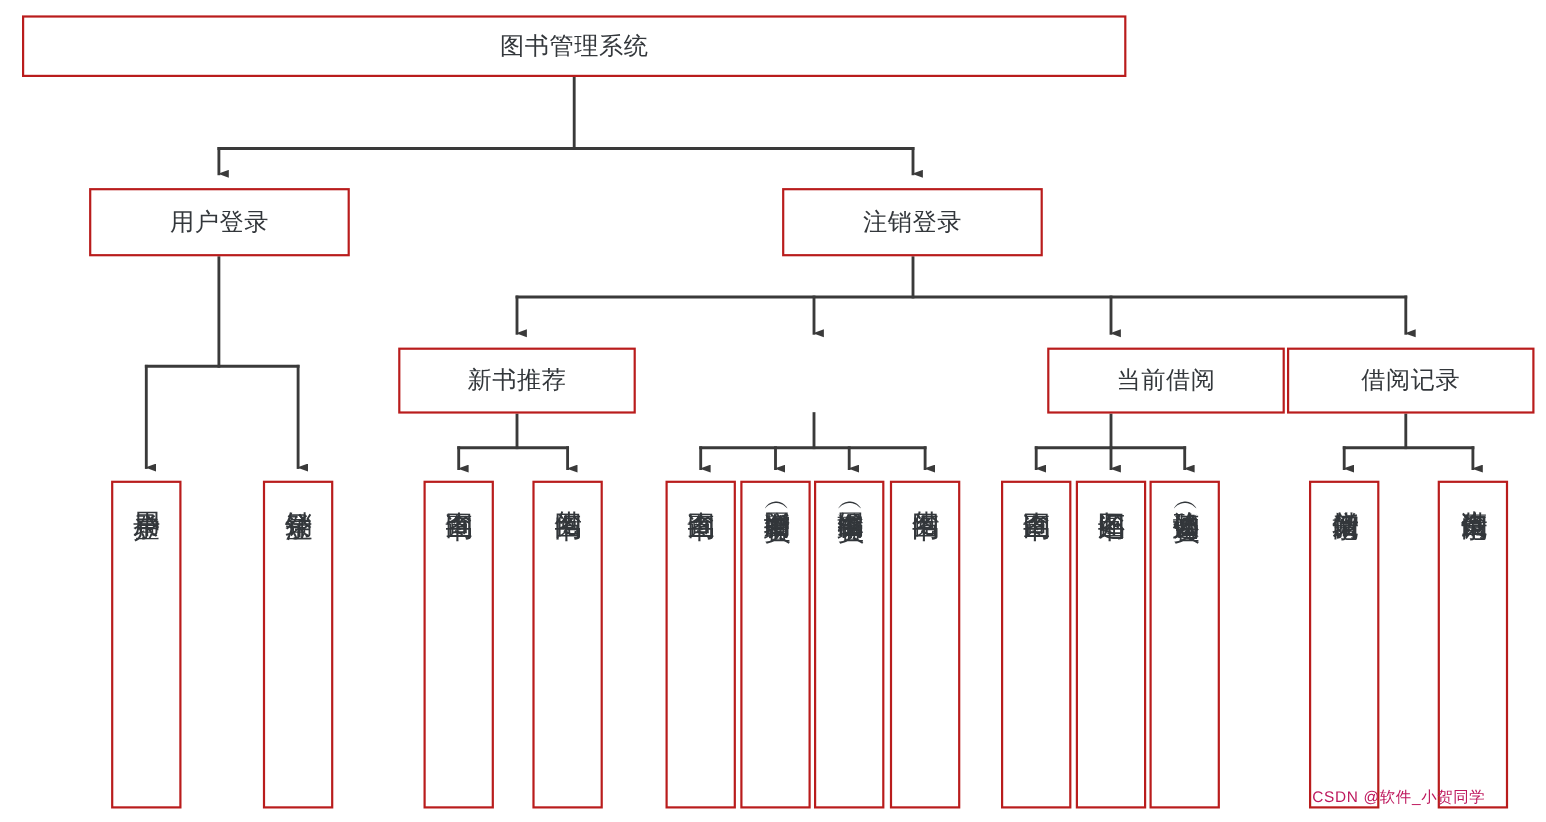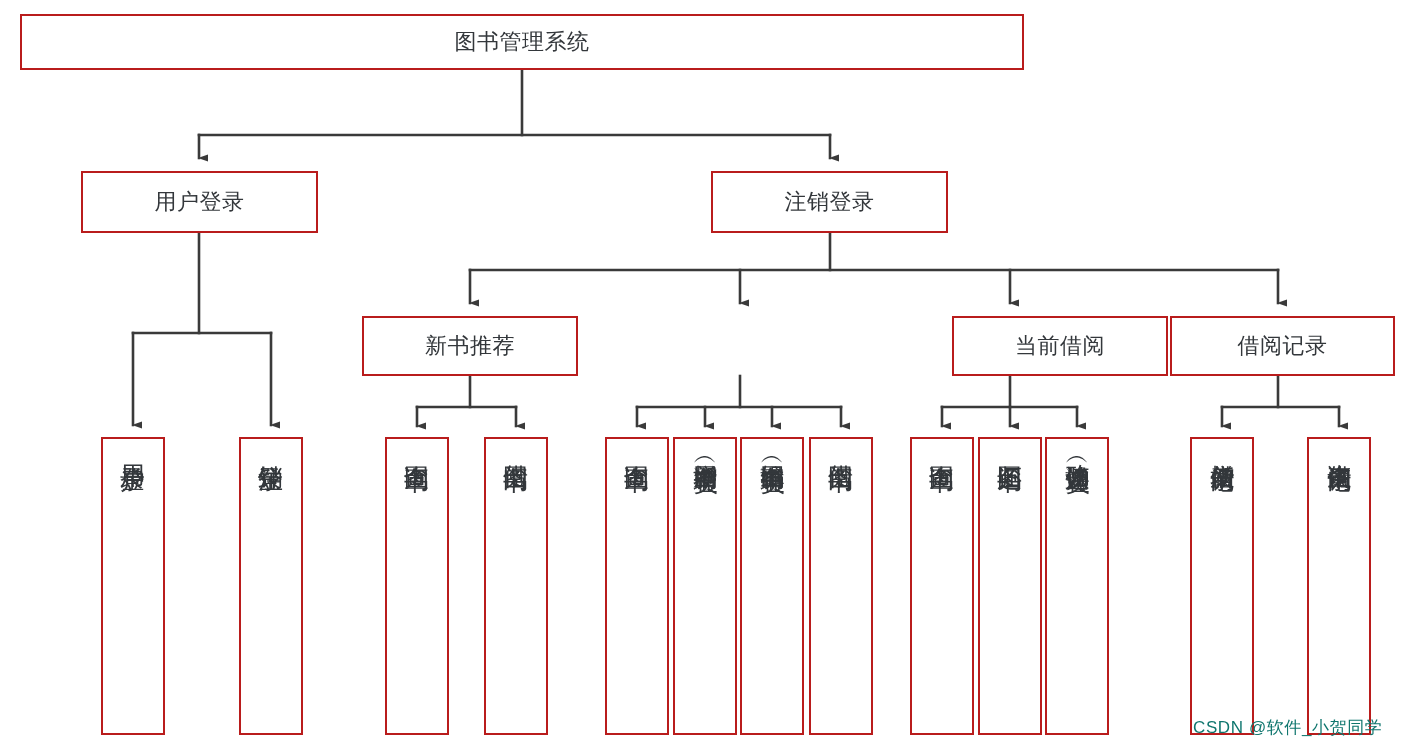--- a/index.html
+++ b/index.html
@@ -56,22 +56,22 @@
     line-height: 1.12;
     letter-spacing: 1px;
     white-space: nowrap;
     display: block;
   }
   .node-v.tall .label {
     font-size: 24px;
   }
   .watermark {
     position: absolute;
-    font-size: 17px;
-    color: #0f766e;
+    font-size: 14px;
+    color: #be185d;
     letter-spacing: 0.6px;
     white-space: nowrap;
     user-select: none;
   }
 </style>
 </head>
 <body>
 
 <div id="diagram-root">
 

